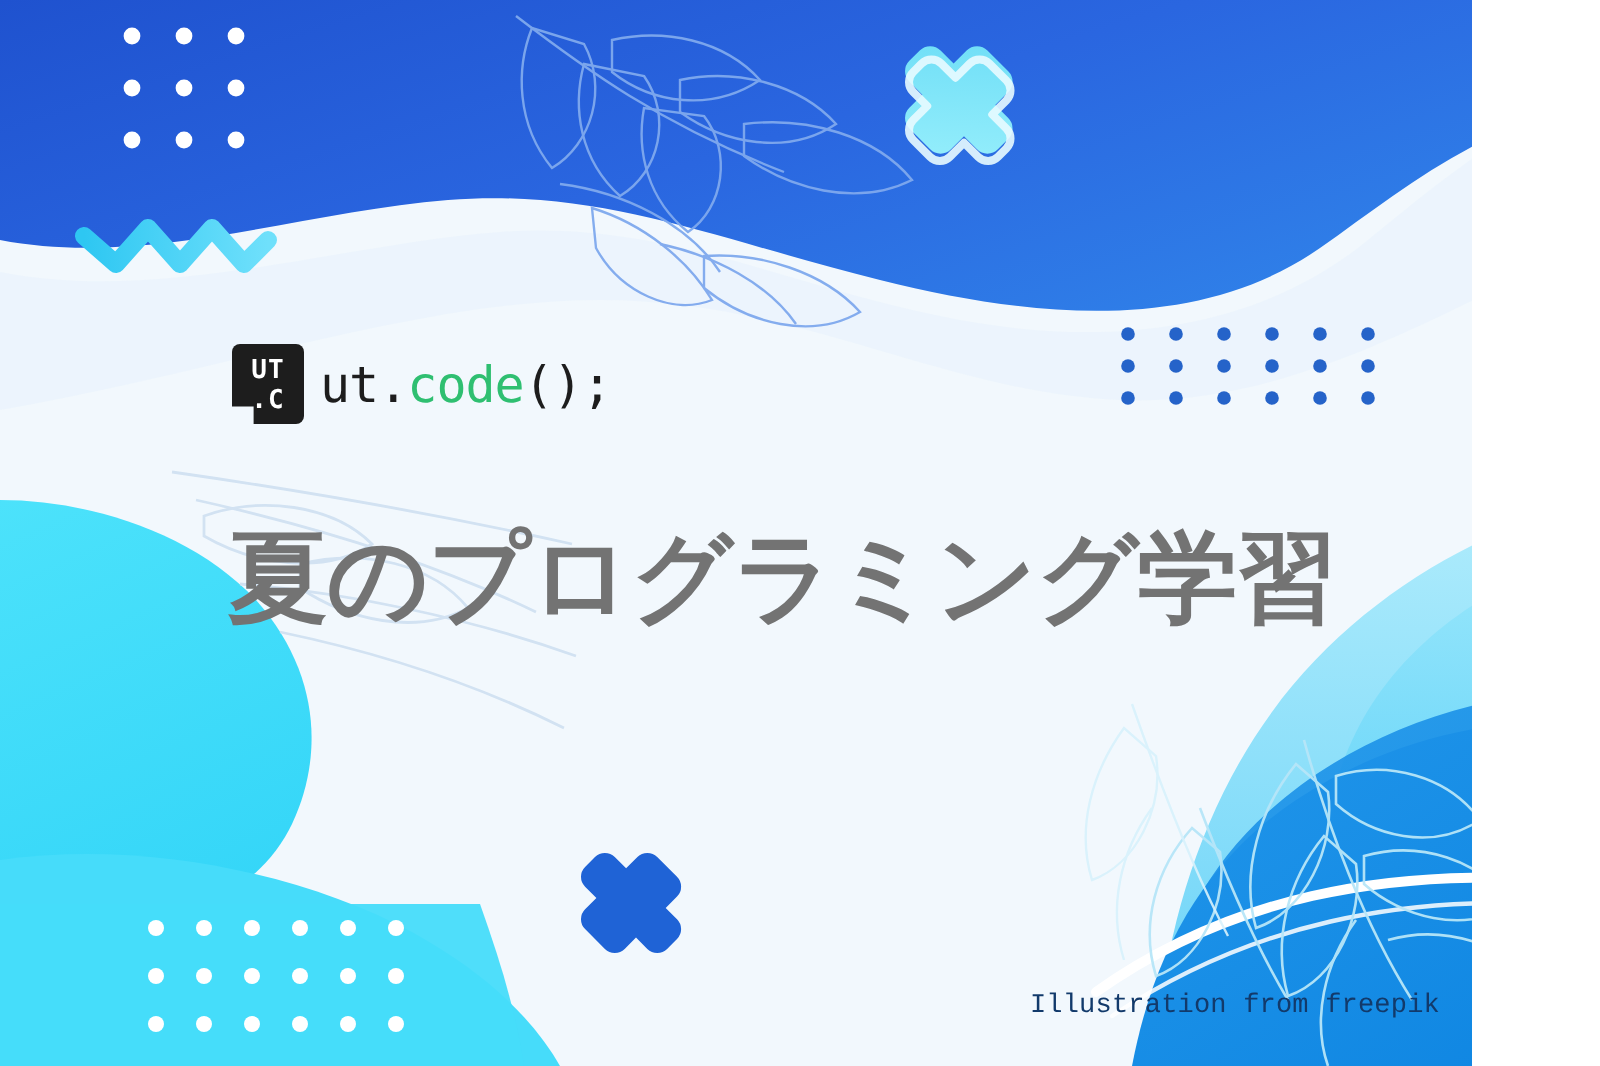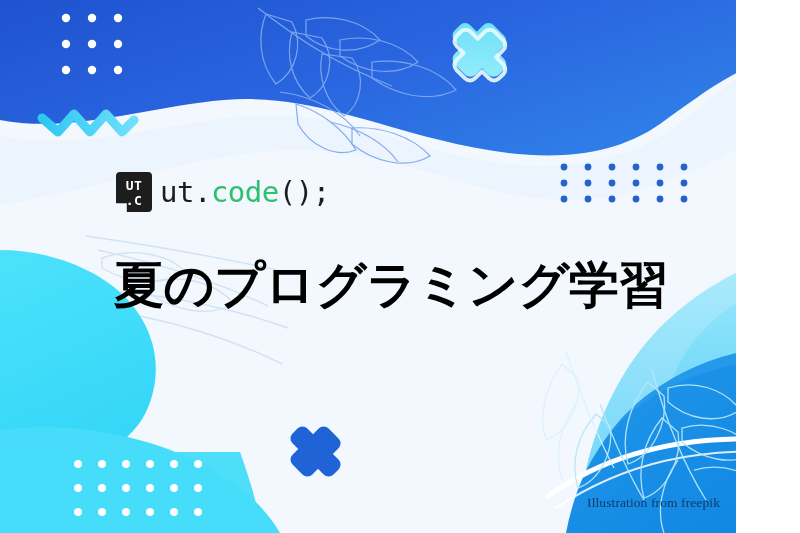--- a/index.html
+++ b/index.html
@@ -39,48 +39,48 @@
     font-weight:700;
     text-align:center;
     letter-spacing:.5px;
     line-height:1;
   }
   #logo-mark .mark-top{top:7px;font-size:13px;}
   #logo-mark .mark-bot{top:22px;font-size:13px;}
 
   #brand-text{
     font-family:"DejaVu Sans Mono","Liberation Mono",monospace;
-    font-size:29px;
+    font-size:25px;
     letter-spacing:-0.5px;
     white-space:nowrap;
     line-height:1;
   }
   #brand-text .seg-dark{color:#1d1d1d;}
   #brand-text .seg-green{color:#2fbf71;}
 
   
   #headline{
     position:absolute;left:114px;top:222px;
     z-index:40;
-    color:#000000;
-    font-family:Liberation Mono, monospace;
+    color:#737373;
+    font-family:Liberation Sans, sans-serif;
     font-weight:700;
     font-size:50px;
     line-height:1.32;
     letter-spacing:-0.5px;
     white-space:nowrap;
   }
   #headline .hl-line{display:block;}
 
   
   #credit{
     position:absolute;right:16px;bottom:22px;
     z-index:40;
     color:#123a6b;
-    font-family:Liberation Serif, serif;
+    font-family:Liberation Mono, monospace;
     font-size:13.5px;
     letter-spacing:.1px;
     white-space:nowrap;
   }
 </style>
 </head>
 <body>
 
 <div id="banner">
 

